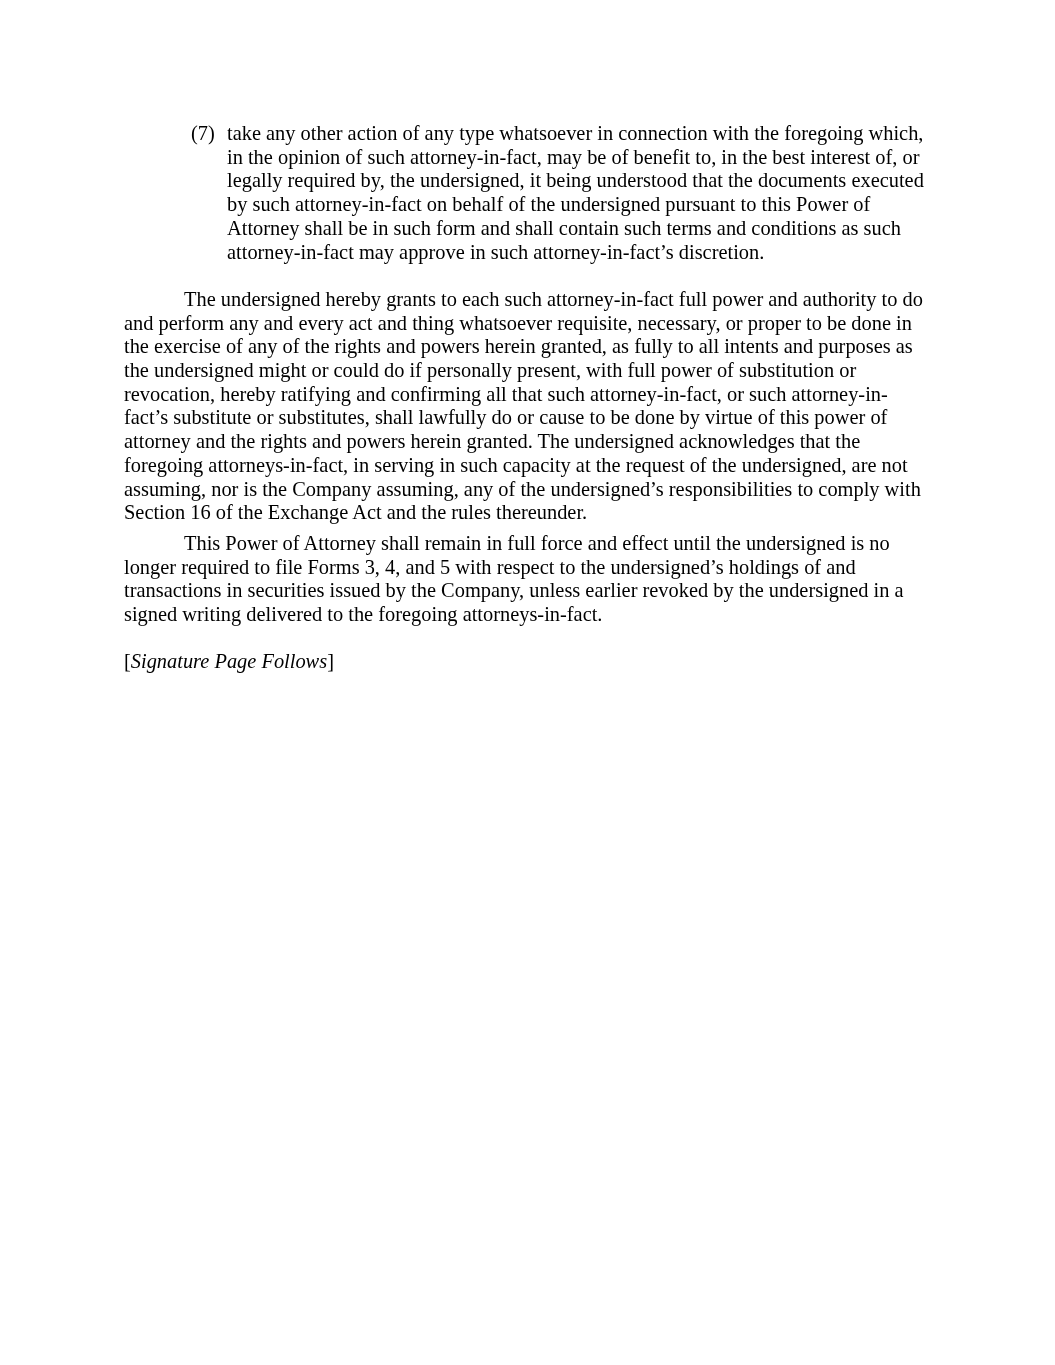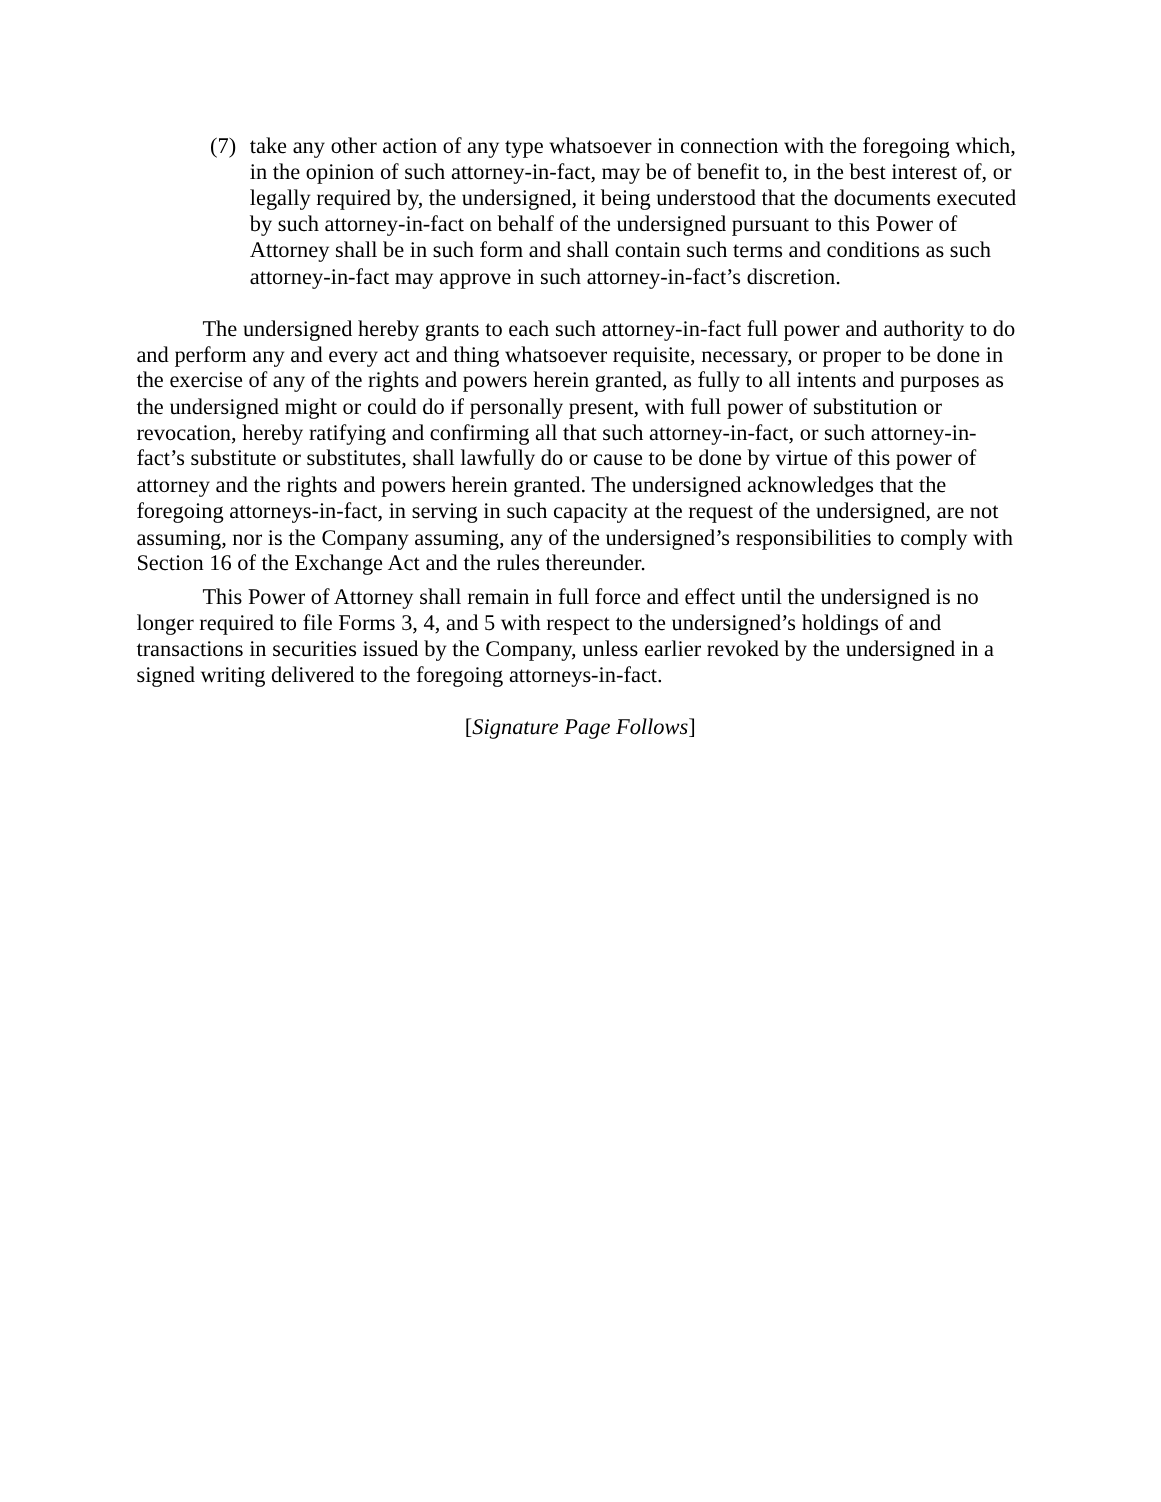--- a/index.html
+++ b/index.html
@@ -39,21 +39,20 @@
     top: 0;
   }
   .para {
     margin: 7px 0;
   }
   .para.first-line-indent {
     text-indent: 60px;
   }
   .sig-note {
     margin: 23.7px 0 0 0;
-    text-align: center;
   }
   .sig-note .it {
     font-style: italic;
   }
 </style>
 </head>
 <body>
 
 <div class="page">
   <div class="content">

